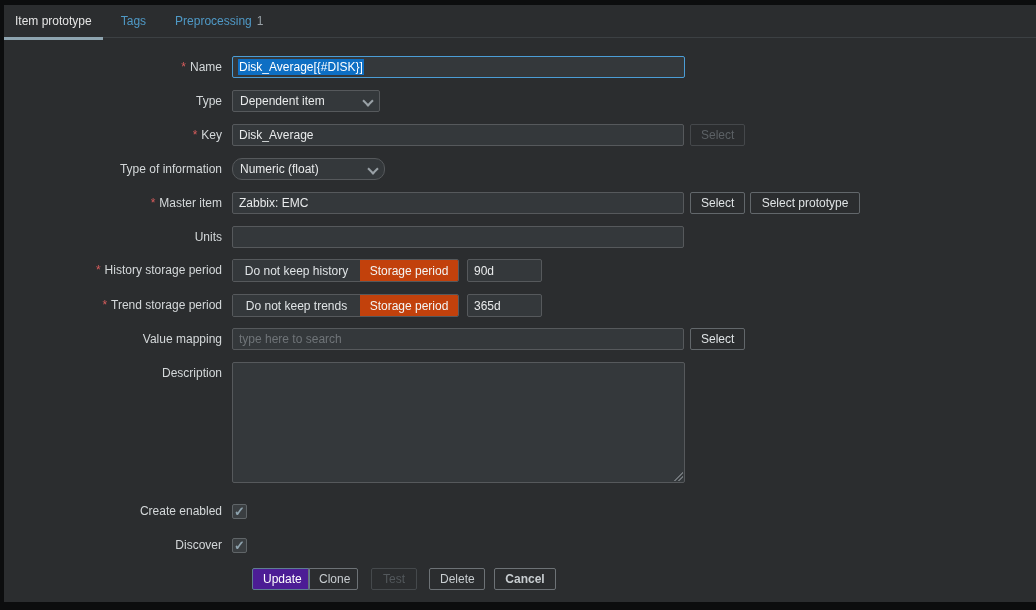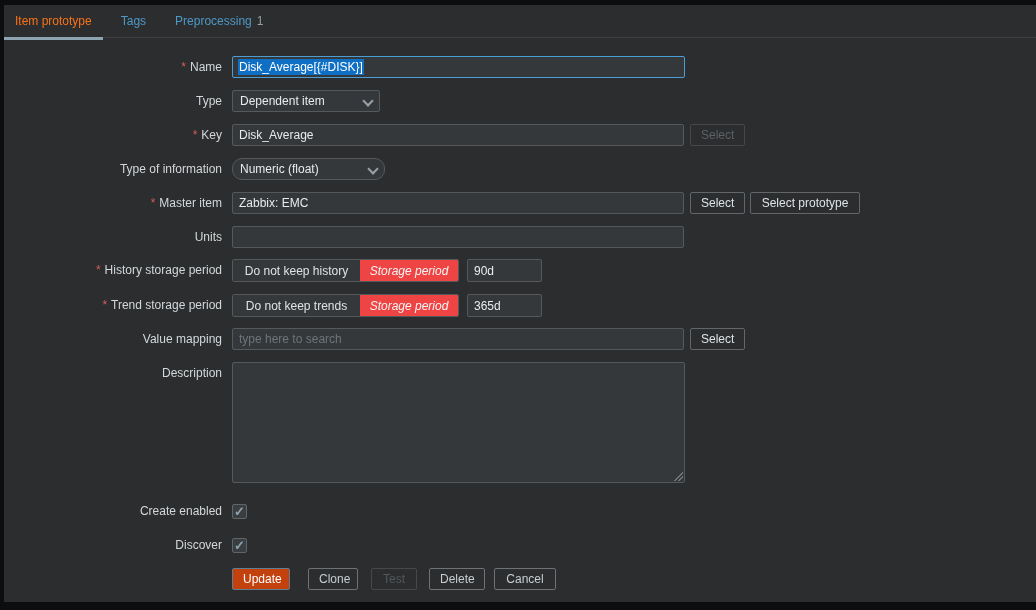--- a/index.html
+++ b/index.html
@@ -25,21 +25,21 @@
   }
   .tab {
     position:relative;
     height:33px;
     display:flex; align-items:center;
     padding:0 11px;
     margin-right:7px;
     cursor:pointer;
     white-space:nowrap;
   }
-  .tab.active { color:#f97316; }
+  .tab.active { color:#e5e5e5; }
   .tab.active::after {
     content:"";
     position:absolute; left:0; right:0; bottom:-2px; height:3px;
     background:#8ea4b0;
   }
   .tab.inactive { color:#4f99c6; }
   .tab .count { color:#98a0a6; margin-left:5px; }
   
   .form { position:absolute; left:0; top:34px; right:0; bottom:0; }
   .row { position:absolute; left:0; right:0; height:24px; }
@@ -107,37 +107,37 @@
     border:1px solid #62676b;
     border-radius:2px;
     color:#dfe3e5;
     font-family:"Liberation Sans", sans-serif;
     font-size:12px;
     padding:0 10px;
     cursor:pointer;
     white-space:nowrap;
   }
   .btn.disabled { border-color:#45484b; color:#5c6165; cursor:default; }
-  .btn.primary { background:#c2410c; border-color:#5f7e92; color:#ffffff; }
+  .btn.primary { background:#4c1d95; border-color:#5f7e92; color:#ffffff;margin-left:20px; }
   .btn.footer { color:#c8cdd0; border-color:#6d7276; }
   .btn.footer.disabled { color:#53585c; border-color:#45494c; }
   
   .seg {
     display:flex; height:23px;
     border:1px solid #56595c;
     border-radius:2px;
     overflow:hidden;
   }
   .seg .opt {
     display:flex; align-items:center; justify-content:center;
     background:#34383b; color:#dfe3e5;
     cursor:pointer;
     height:100%;
   }
-  .seg .opt.on { background:#ef4444; color:#f3f5f5;font-style:italic; }
+  .seg .opt.on { background:#c2410c; color:#f3f5f5; }
   .period-in {
     position:absolute; left:463px; top:0;
     width:75px; height:23px;
     background:#34383b;
     border:1px solid #56595c;
     border-radius:2px;
     color:#e8eaeb;
     font-family:"Liberation Sans", sans-serif;
     font-size:12px;
     padding:0 6px;
@@ -329,17 +329,17 @@
           <span class="mark">✓</span>
         </div>
       </div>
     </div>
 
     <div class="row" id="row-foot">
       <button class="btn primary side-btn" style="left:228px; width:58px;">Update</button>
       <button class="btn footer side-btn" style="left:304px; width:50px;">Clone</button>
       <button class="btn footer disabled side-btn" style="left:367px; width:46px;">Test</button>
       <button class="btn footer side-btn" style="left:425px; width:56px;">Delete</button>
-      <button class="btn footer side-btn" style="left:490px; width:62px;">Cancel</button>
+      <button class="btn footer side-btn" style="left:490px; width:62px;font-weight:bold;">Cancel</button>
     </div>
 
   </div>
 </div>
 
 </body></html>

